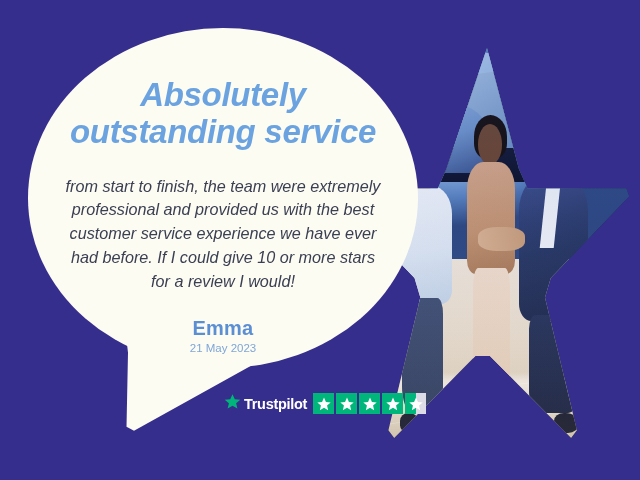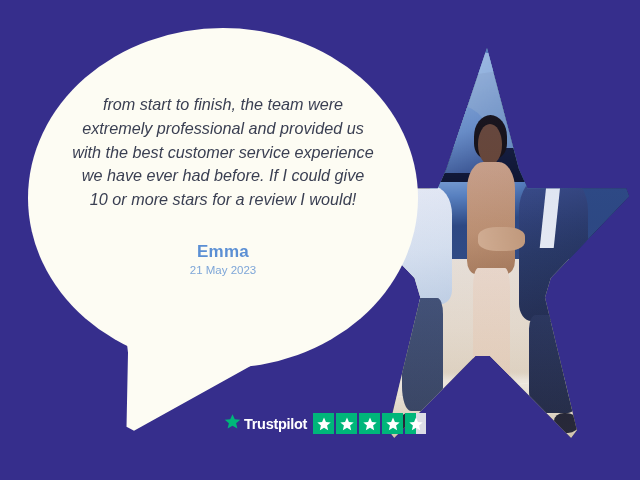--- a/index.html
+++ b/index.html
@@ -174,41 +174,41 @@
     line-height: 1.13;
     letter-spacing: -0.3px;
     margin: 0 0 14px 0;
     max-width: 330px;
   }
   .quote {
     color: #3a3f52;
     font-style: italic;
     font-size: 16.2px;
     line-height: 1.47;
-    margin: 17px;
+    margin: 10px;
     max-width: 368px;
   }
   .author {
     color: #5b8fd4;
     font-weight: bold;
-    font-size: 17px;
+    font-size: 20px;
     margin: 13px 0 0 0;
     letter-spacing: .2px;
   }
   .rev-date {
     color: #7ea6d8;
     font-size: 11.5px;
     margin: 2px 0 0 0;
   }
 
   
   .trustpilot {
     position: absolute;
     left: 224px;
-    top: 413px;
+    top: 393px;
     display: flex;
     align-items: center;
     gap: 6px;
   }
   .tp-logo { display:flex; align-items:center; gap:3px; }
   .tp-name {
     color: #ffffff;
     font-size: 14.5px;
     font-weight: bold;
     letter-spacing: -0.3px;
@@ -279,20 +279,21 @@
         <div class="handshake"></div>
         <div class="photo-tint"></div>
       </div>
     </div>
   </div>
 
   <div class="bubble-tail"></div>
 
   <div class="bubble">
     <div class="bubble-inner">
+      <div class="headline">Absolutely outstanding service</div>
       <div class="quote">from start to finish, the team were extremely professional and provided us with the best customer service experience we have ever had before. If I could give 10 or more stars for a review I would!</div>
       <div class="author">Emma</div>
       <div class="rev-date">21 May 2023</div>
     </div>
   </div>
 
   <div class="trustpilot">
     <div class="tp-logo">
       <span>
         <svg width="17" height="17" viewBox="0 0 24 24" aria-hidden="true">

